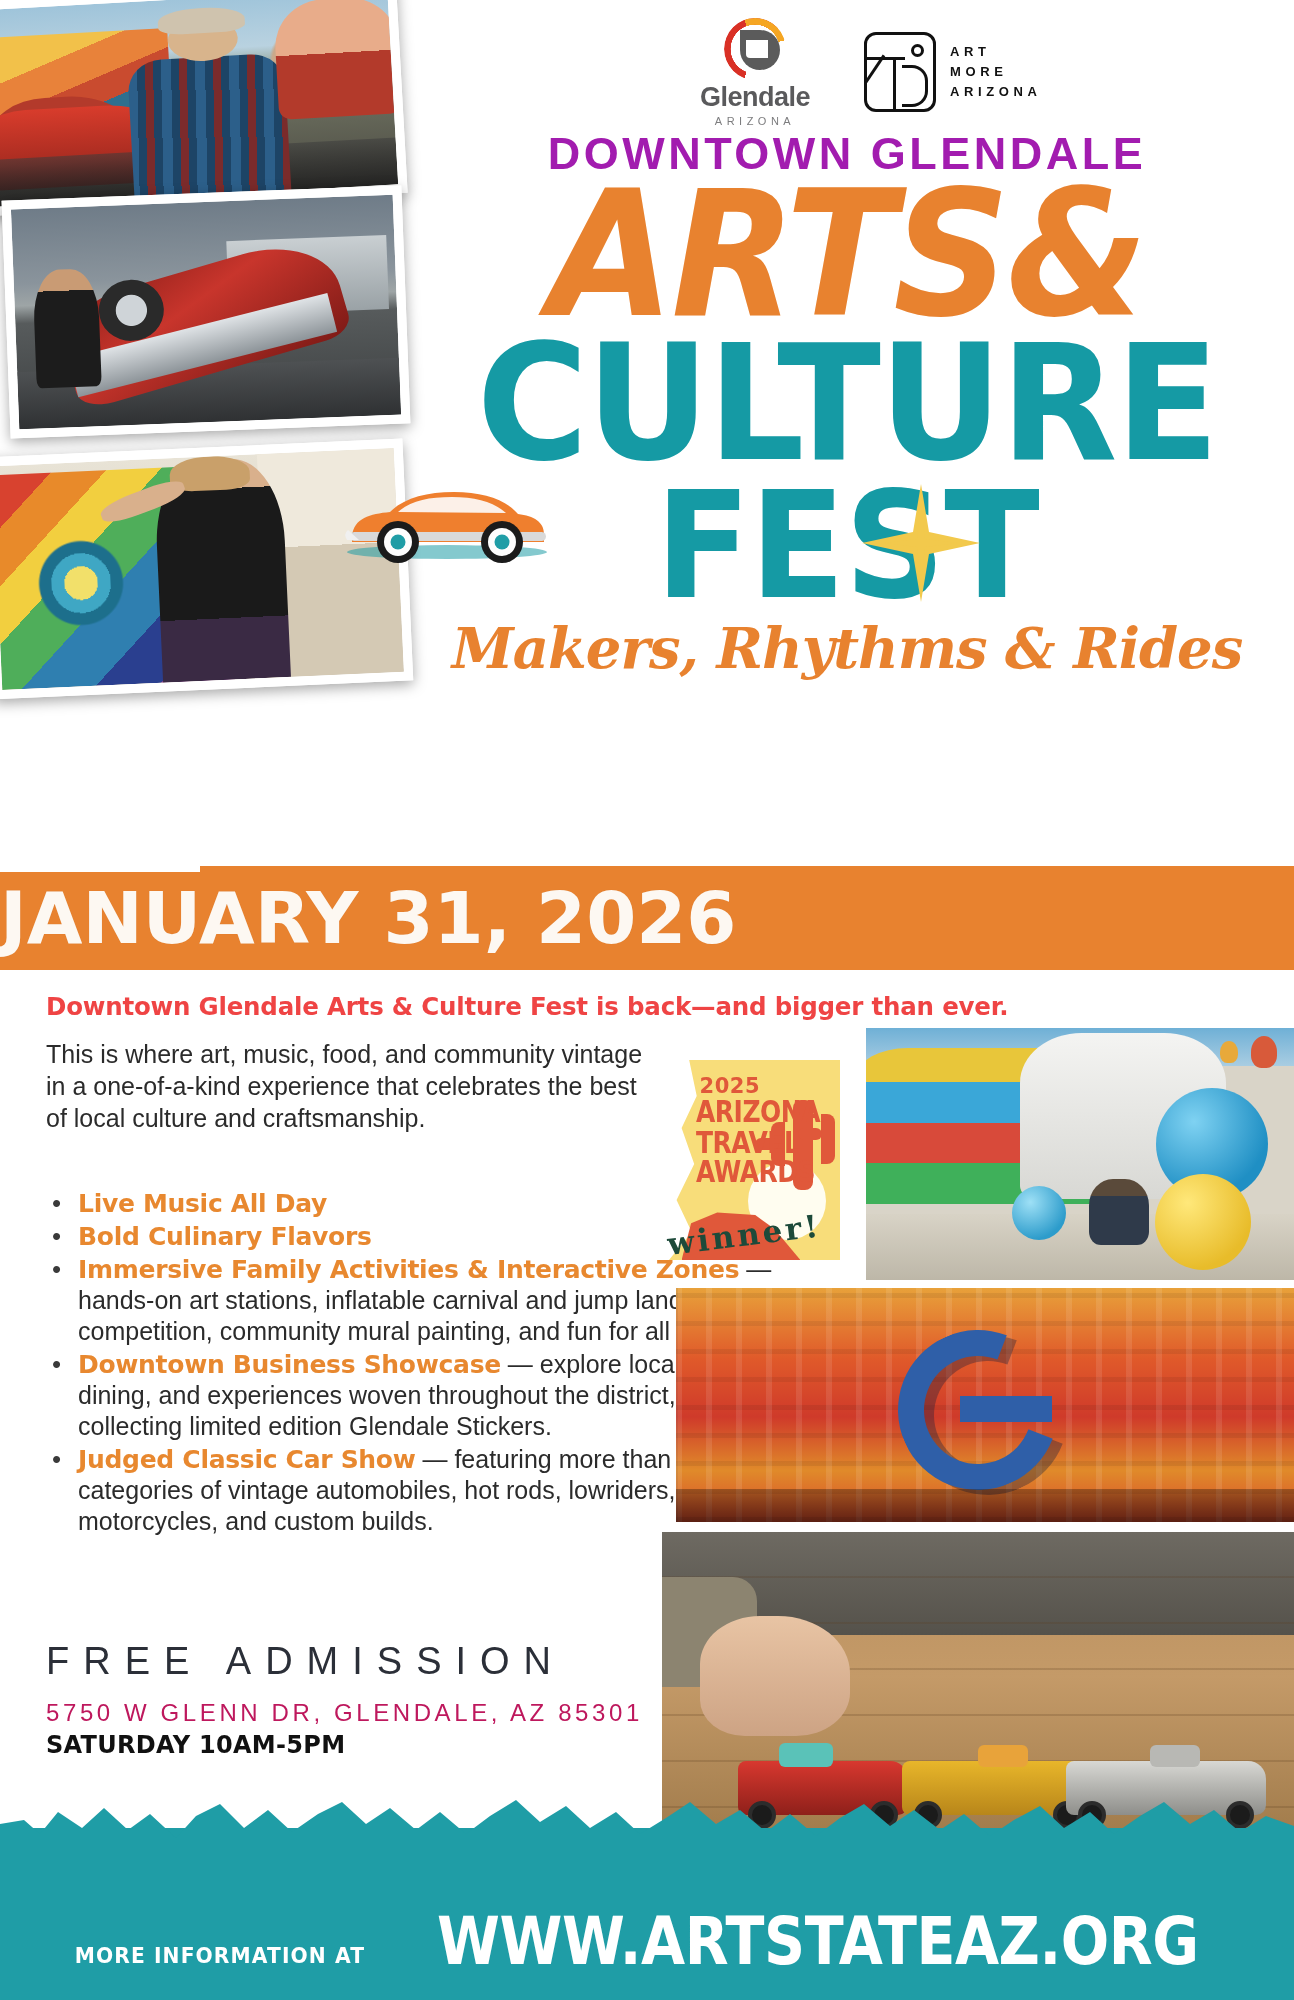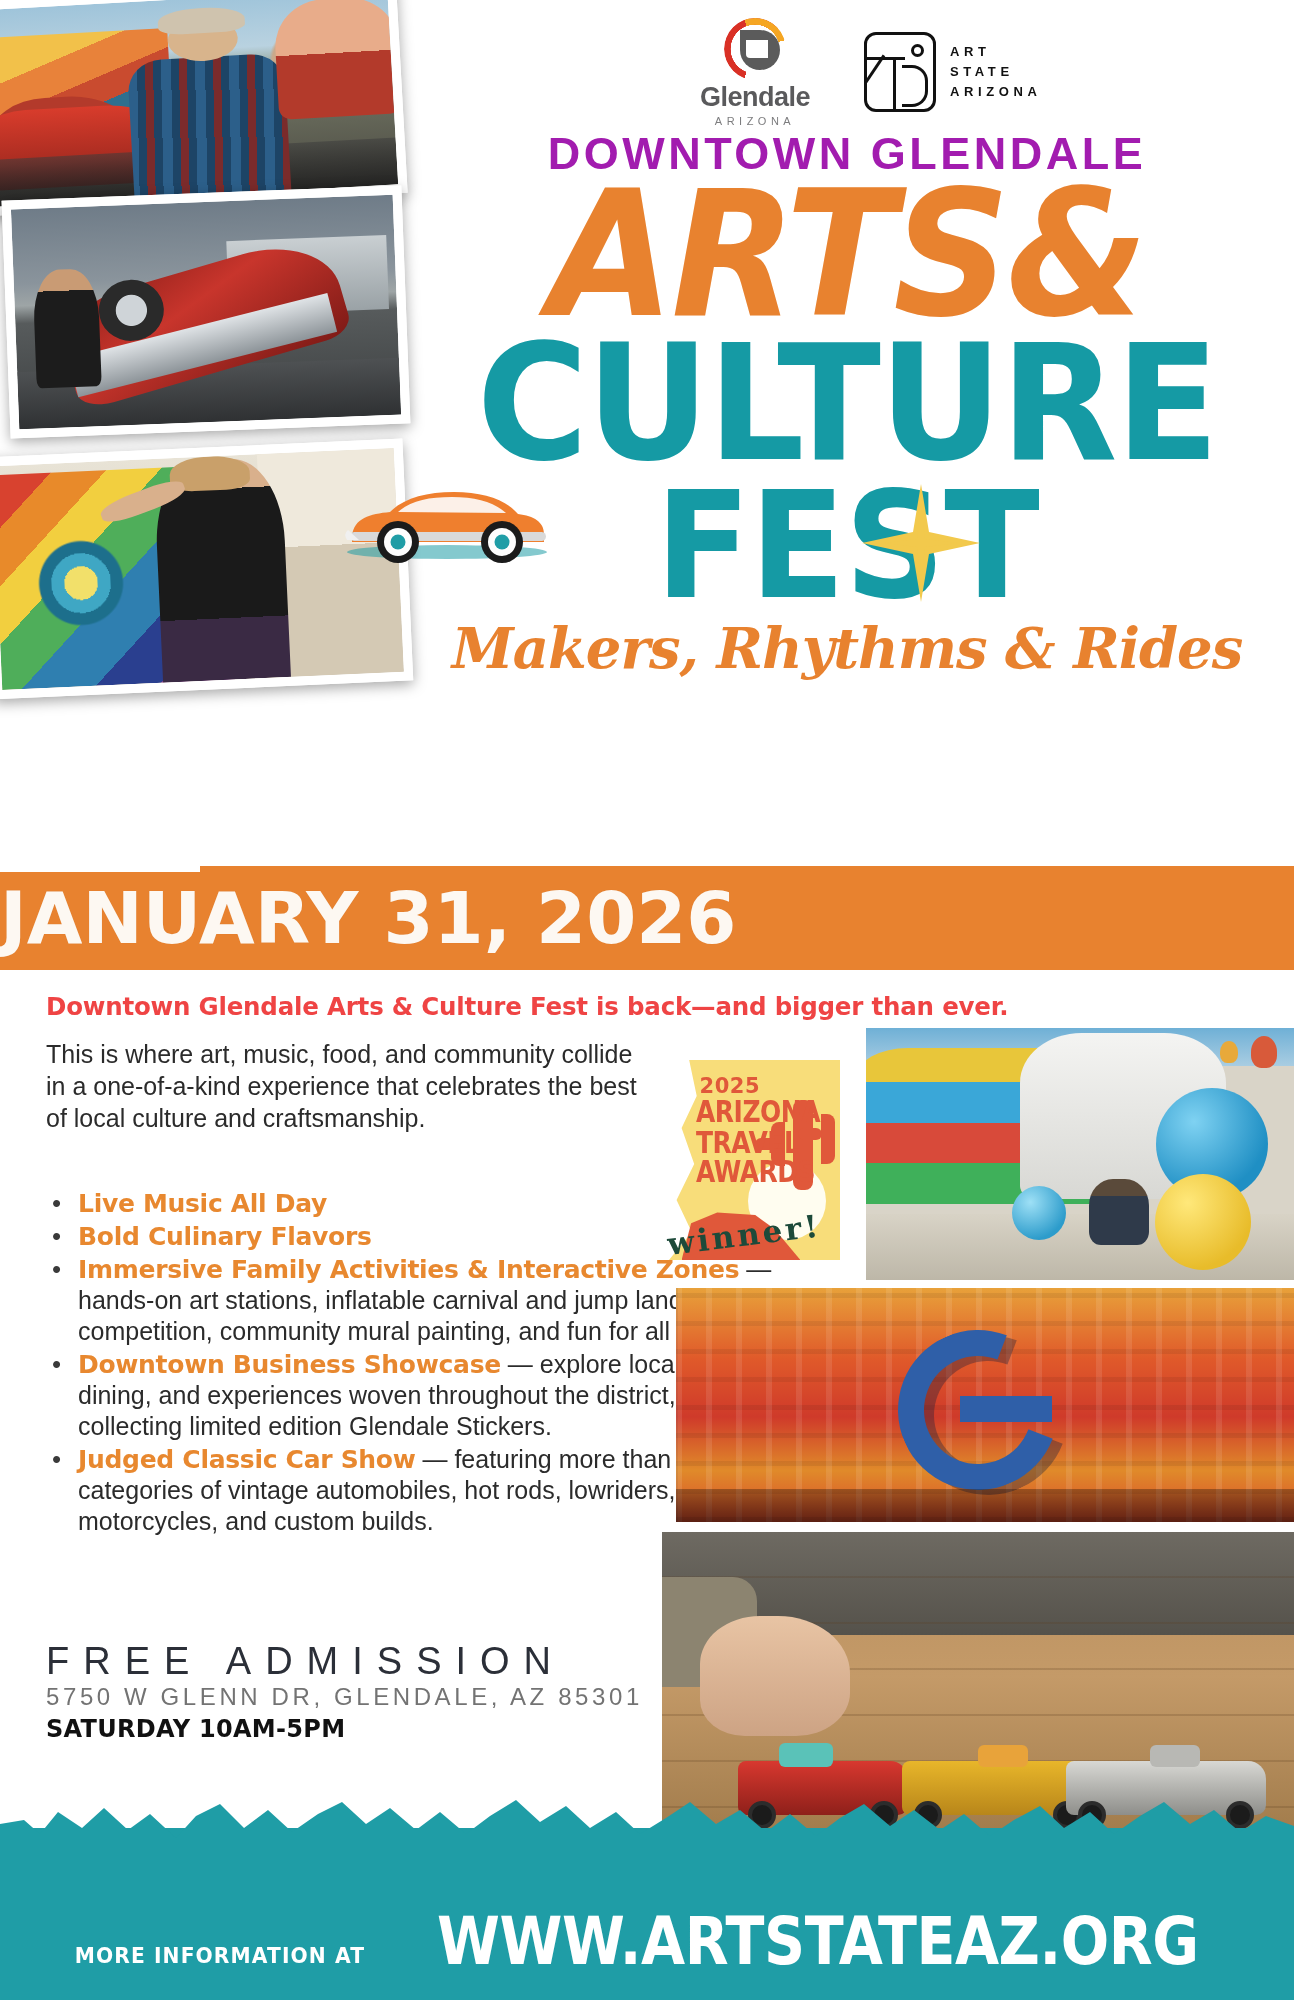--- a/index.html
+++ b/index.html
@@ -457,22 +457,22 @@
   #free-admission {
     font-size: 38px; font-weight: 400; color:#2b2f38; letter-spacing: 14px;
     font-family: "Liberation Sans", sans-serif;
   }
   #venue {
     margin-top: 6px;
     font-size: 40px; font-weight: 800; color:#159aa4; letter-spacing:-0.5px;
     font-family: "DejaVu Sans", sans-serif;
   }
   #address {
-    margin-top: 0;
-    font-size: 24px; color:#737373; letter-spacing: 3.6px;
+    margin-top: 16px;
+    font-size: 24px; color:#be185d; letter-spacing: 3.6px;
   }
   #hours {
     margin-top: 4px;
     font-size: 24px; font-weight: 800; color:#111; letter-spacing: 0.3px;
     font-family: "DejaVu Sans", sans-serif;
   }
 
   
   #footer {
     position:absolute; left:0; bottom:0; width:1294px; height: 172px;
@@ -550,21 +550,21 @@
     <div id="artstate-logo">
       <div id="artstate-mark">
         <div class="hline"></div>
         <div class="vline"></div>
         <div class="slash"></div>
         <div class="dot"></div>
         <div class="scurve"></div>
       </div>
       <div id="artstate-text">
         <div>ART</div>
-        <div>STATE</div>
+        <div>MORE</div>
         <div>ARIZONA</div>
       </div>
     </div>
   </div>
 
   <div id="headline-block">
     <div id="kicker">DOWNTOWN GLENDALE</div>
     <div id="title-arts">ARTS&amp;</div>
     <div id="title-culture">CULTURE</div>
     <div id="fest-row">
@@ -592,21 +592,21 @@
     <path d="M59 0 L67 48 L118 59 L67 70 L59 118 L51 70 L0 59 L51 48 Z" fill="#f2c94c"></path>
     <path d="M59 20 L63 55 L96 59 L63 63 L59 98 L55 63 L22 59 L55 55 Z" fill="#f2c94c"></path>
   </svg>
 
   <div id="date-banner">
     <div id="date-text">JANUARY 31, 2026</div>
   </div>
 
   <div id="body-area">
     <div id="lead">Downtown Glendale Arts &amp; Culture Fest is back—and bigger than ever.</div>
-    <div id="intro">This is where art, music, food, and community collide in a one-of-a-kind experience that celebrates the best of local culture and craftsmanship.</div>
+    <div id="intro">This is where art, music, food, and community vintage in a one-of-a-kind experience that celebrates the best of local culture and craftsmanship.</div>
     <ul id="bullets">
         <li><span class="b-head">Live Music All Day</span></li>
         <li><span class="b-head">Bold Culinary Flavors</span></li>
         <li><span class="b-head">Immersive Family Activities &amp; Interactive Zones</span><span> — hands-on art stations, inflatable carnival and jump land, chalk art competition, community mural painting, and fun for all ages.</span></li>
         <li><span class="b-head">Downtown Business Showcase</span><span> — explore local shops, dining, and experiences woven throughout the district, while collecting limited edition Glendale Stickers.</span></li>
         <li><span class="b-head">Judged Classic Car Show</span><span> — featuring more than 20 categories of vintage automobiles, hot rods, lowriders, motorcycles, and custom builds.</span></li>
       </ul>
   </div>
 
   <div id="award-badge">

